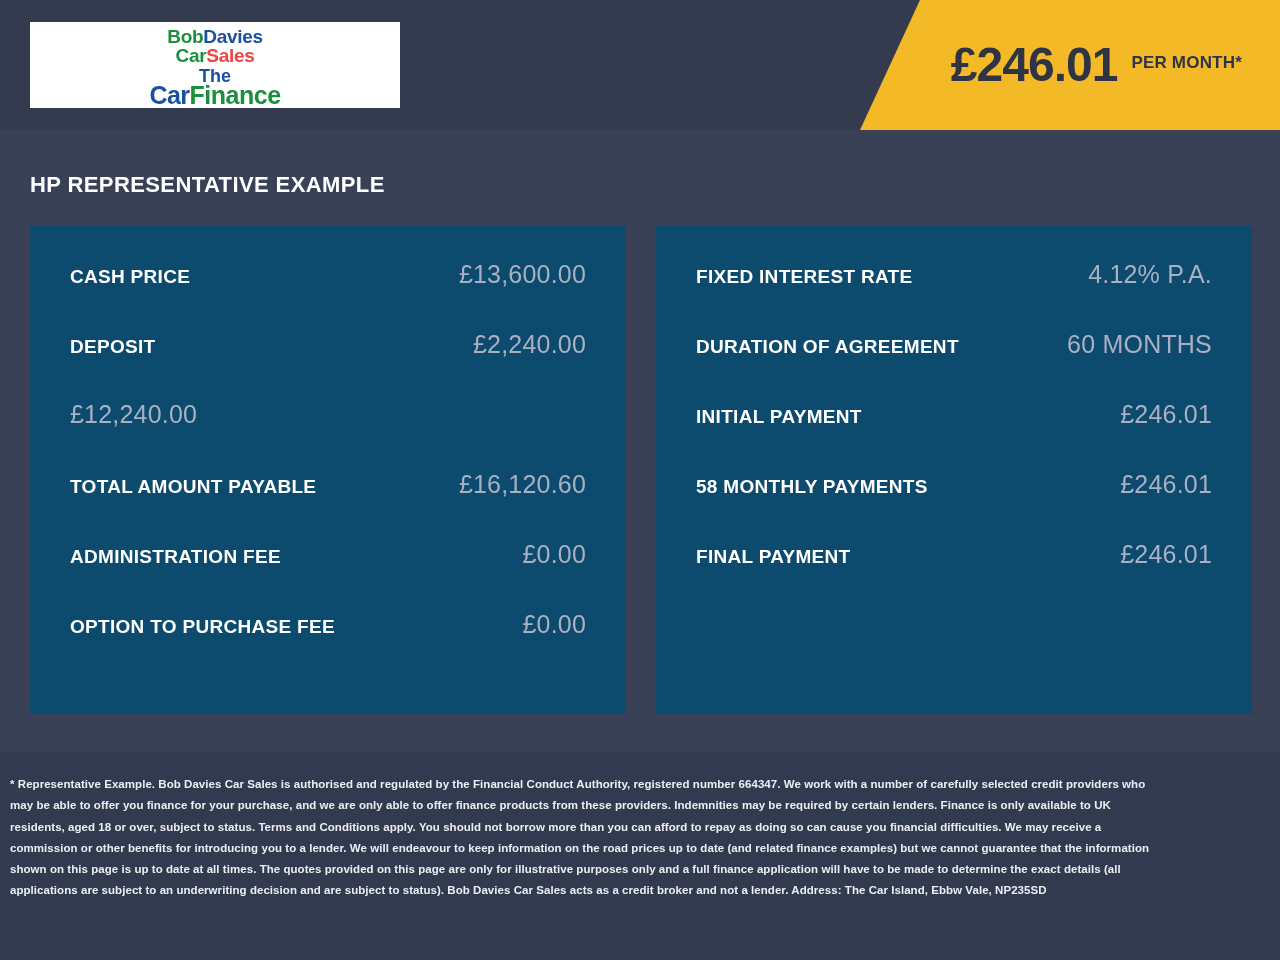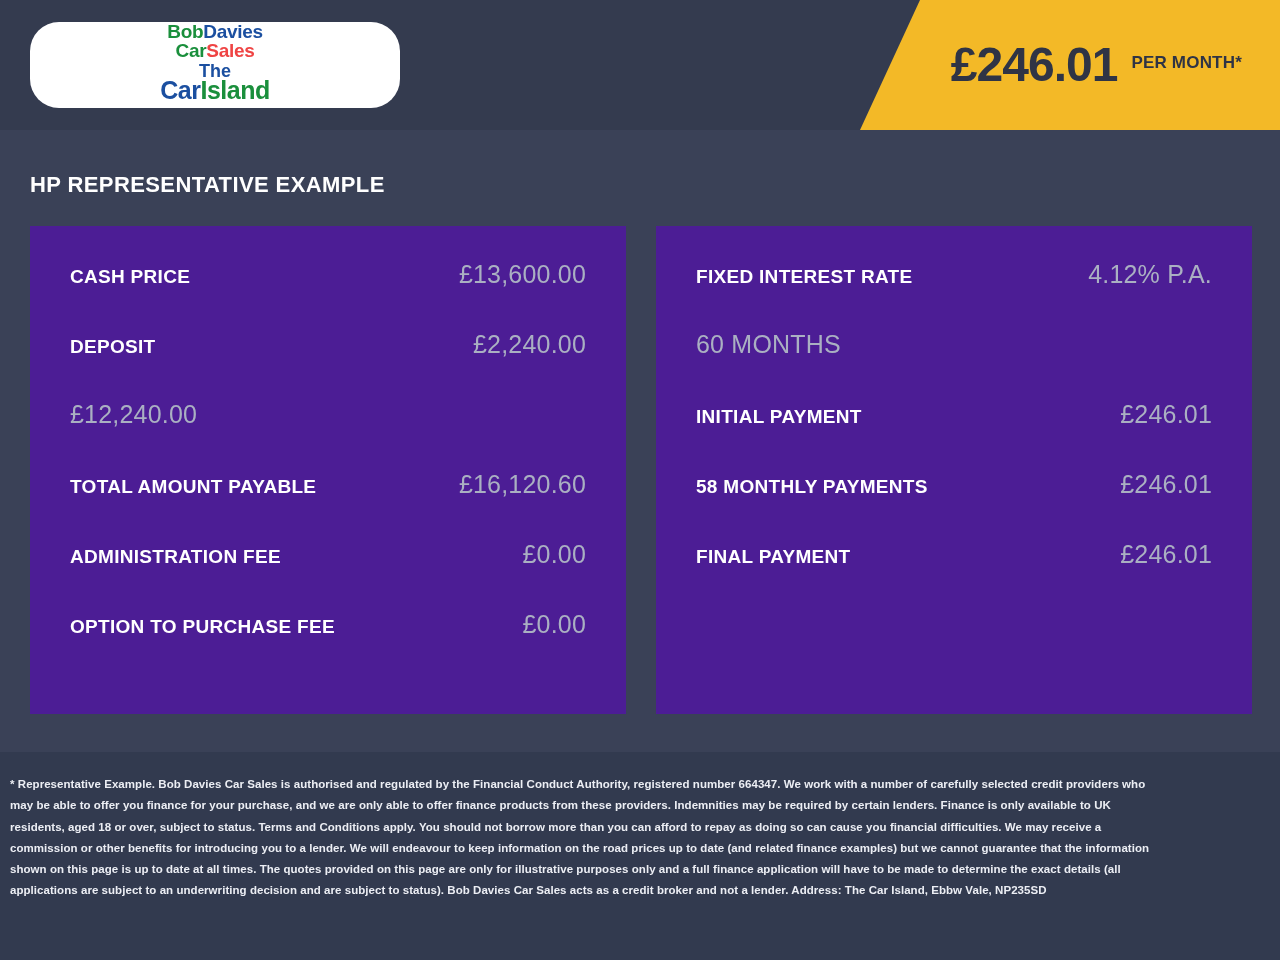--- a/index.html
+++ b/index.html
@@ -16,21 +16,21 @@
     position: relative;
     height: 130px;
     background: #343b4f;
     overflow: hidden;
   }
   .logo-box {
     position: absolute;
     left: 30px; top: 22px;
     width: 370px; height: 86px;
     background: #ffffff;
-    display: flex; align-items: flex-start; justify-content: center; border-radius: 29px;
+    display: flex; align-items: flex-end; justify-content: center;
   }
   .logo-inner { text-align: center; line-height: 1.0; }
   .logo-l1 { font-size: 19px; font-weight: bold; letter-spacing: -0.3px; }
   .logo-l1 .bd { color: #1a8f3c; }
   .logo-l1 .dv { color: #1b4fa0; }
   .logo-l2 { font-size: 19px; font-weight: bold; letter-spacing: -0.3px; }
   .logo-l2 .c1 { color: #1a8f3c; }
   .logo-l2 .c2 { color: #ef4444; }
   .logo-l3 { font-size: 18px; font-weight: bold; color: #1b4fa0; margin-top: 2px; }
   .logo-l4 { font-size: 25px; font-weight: bold; letter-spacing: -0.5px; margin-top: -2px;}
@@ -75,21 +75,21 @@
   }
 
   
   .panels {
     display: flex;
     gap: 30px;
     padding: 28px 28px 0 30px;
   }
   .panel {
     flex: 1;
-    background: #4c1d95;
+    background: #0c4a6e;
     padding: 34px 40px 34px 40px;
   }
   .row {
     display: flex;
     align-items: baseline;
     justify-content: space-between;
     height: 70px;
   }
   .row-label {
     color: #ffffff;
@@ -132,21 +132,21 @@
     <div class="logo-box">
       <div class="logo-inner">
         <div class="logo-l1">
           <span class="bd">Bob</span><span class="dv">Davies</span>
         </div>
         <div class="logo-l2">
           <span class="c1">Car</span><span class="c2">Sales</span>
         </div>
         <div class="logo-l3">The</div>
         <div class="logo-l4">
-          <span class="car">Car</span><span class="isl">Island</span>
+          <span class="car">Car</span><span class="isl">Finance</span>
         </div>
       </div>
     </div>
 
     <div class="price-banner">
       <span class="price-amount">£246.01</span>
       <span class="price-per">PER MONTH*</span>
     </div>
 
   </div>
@@ -180,20 +180,21 @@
         <span class="row-value">£0.00</span>
       </div>
     </div>
 
     <div class="panel">
       <div class="row">
         <span class="row-label">FIXED INTEREST RATE</span>
         <span class="row-value">4.12% P.A.</span>
       </div>
       <div class="row">
+        <span class="row-label">DURATION OF AGREEMENT</span>
         <span class="row-value">60 MONTHS</span>
       </div>
       <div class="row">
         <span class="row-label">INITIAL PAYMENT</span>
         <span class="row-value">£246.01</span>
       </div>
       <div class="row">
         <span class="row-label">58 MONTHLY PAYMENTS</span>
         <span class="row-value">£246.01</span>
       </div>

